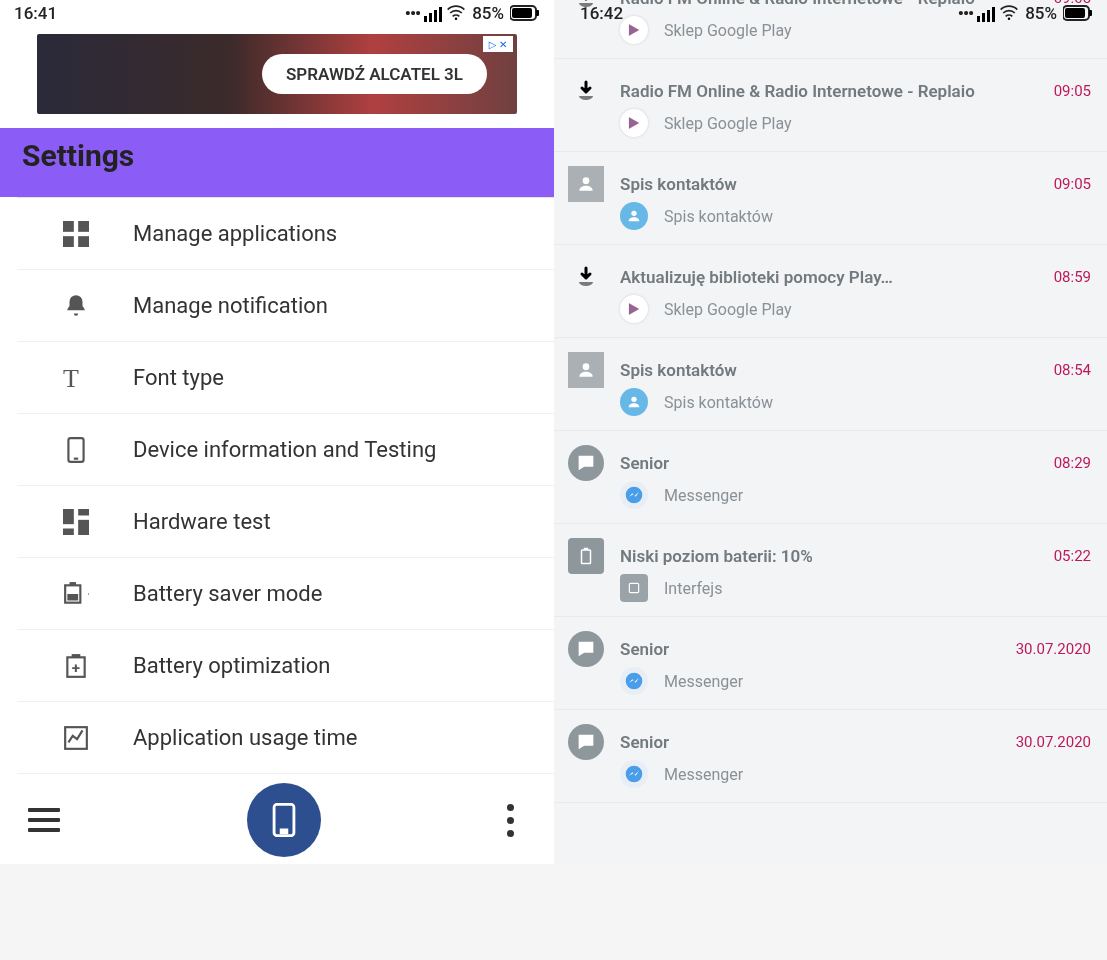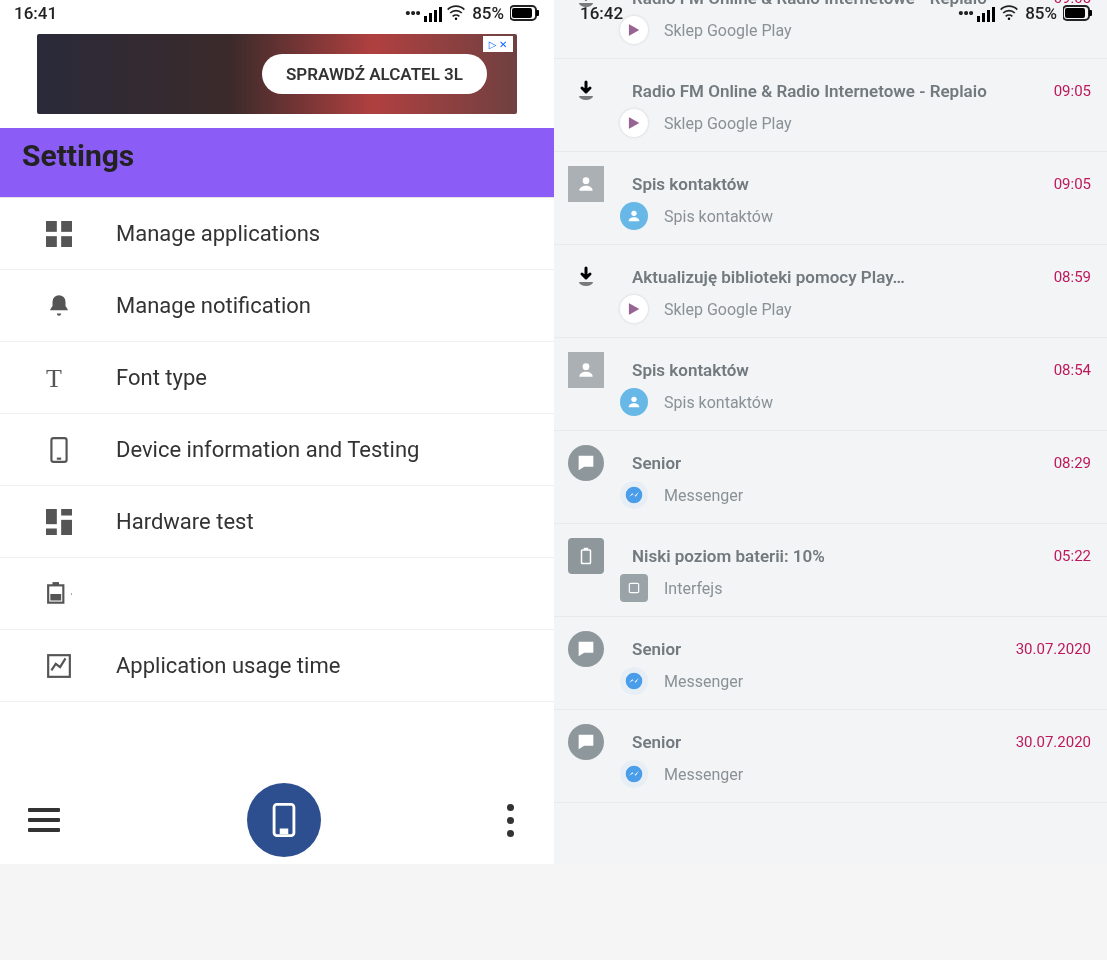--- a/index.html
+++ b/index.html
@@ -14,38 +14,38 @@
   .status-icons { display: flex; align-items: center; gap: 4px; }
   .dots { letter-spacing: -1px; font-weight: 700; }
 
   
   .ad { margin: 8px auto 14px; width: 480px; height: 80px; background: linear-gradient(90deg,#2a2a3a 0%, #3b2a2a 40%, #b04040 70%, #704040 100%); position: relative; border-radius: 2px; overflow: hidden; display:flex; align-items:center; justify-content:flex-end; padding-right:30px;}
   .ad-btn { display:inline-flex; align-items:center; justify-content:center; background:#fff; color:#333; font-weight:600; border-radius:22px; height:40px; padding:0 24px; font-size:17px;}
   .adchoices { position:absolute; top:2px; right:4px; width:30px; height:16px; background:#fff; display:flex; align-items:center; justify-content:center; font-size:10px; color:#0a66ff; }
 
   .page-title { font-size: 30px; font-weight: 700; color: #222; padding: 10px 22px 24px; background:#8b5cf6; }
 
-  .list { flex: 1; background: #fff; border-top: 1px solid #e4e4e4; }
+  .list { flex: 1; background: #fff; border-top: 1px solid #e4e4e4; margin-left: 17px; }
   .row { display: flex; align-items: center; height: 72px; padding: 0 22px 0 44px; border-bottom: 1px solid #f0f0f0; gap: 42px; }
   .row-label { font-size: 22px; color: #333; }
   .row-icon { width: 30px; height: 30px; display: flex; align-items: center; justify-content: center; color: #555; }
   .highlight-box { border: 3px solid #e6004c; }
 
   .bottombar { height: 88px; display:flex; align-items:center; justify-content:space-between; padding:0 40px 0 28px; background:#fff; }
   .hamburger { width: 32px; height: 24px; display:flex; flex-direction:column; justify-content:space-between;}
   .hamburger span { display:block; height:4px; background:#333; border-radius:1px;}
   .fab { width: 74px; height: 74px; border-radius:50%; background:#2d4f8f; display:flex; align-items:center; justify-content:center; color:#fff;}
   .kebab { display:flex; flex-direction:column; gap:6px;}
   .kebab span { width:7px; height:7px; background:#333; border-radius:50%;}
 
   
   .loglist { flex:1; overflow:hidden; }
   .logitem { padding: 14px 16px 14px 14px; border-bottom: 1px solid #e7eaeb; }
   .logitem.first { padding-top: 0; }
-  .log-top { display:flex; align-items:center; gap:28px; }
+  .log-top { display:flex; align-items:center; gap:16px; }
   .log-avatar { width: 36px; height: 36px; border-radius: 4px; display:flex; align-items:center; justify-content:center; flex-shrink:0;}
   .log-title { font-size: 17px; font-weight: 600; color: #727a7f; flex:1; white-space: nowrap; overflow: hidden; text-overflow: ellipsis; }
   .log-time { font-size: 15px; color: #be185d; }
   .log-sub { display:flex; align-items:center; gap:16px; margin-top:0; padding-left: 52px; }
   .sub-icon { width: 28px; height:28px; border-radius:50%; display:flex; align-items:center; justify-content:center; flex-shrink:0;}
   .sub-text { font-size: 16px; color: #8a9196; }
 
   
   .i-gplay { background: #fff; box-shadow: 0 0 3px rgba(0,0,0,.15); }
   .i-contacts { background: #67b8e6; color:#fff; }
@@ -209,20 +209,29 @@
           </svg>
         </span>
         <span class="row-label">Hardware test</span>
       </div>
       <div class="row">
         <span class="row-icon">
           <svg width="26" height="26" viewBox="0 0 24 24" fill="#555">
             <use href="#ic-batt-plus"></use>
           </svg>
         </span>
+        <span class="row-label">Battery saver mode</span>
+      </div>
+      <div class="row">
+        <span class="row-icon">
+          <svg width="26" height="26" viewBox="0 0 24 24" fill="#555">
+            <use href="#ic-batt-opt"></use>
+          </svg>
+        </span>
+        <span class="row-label">Battery optimization</span>
       </div>
       <div class="row">
         <span class="row-icon">
           <svg width="26" height="26" viewBox="0 0 24 24" fill="#555">
             <use href="#ic-chart"></use>
           </svg>
         </span>
         <span class="row-label">Application usage time</span>
       </div>
     </div>

